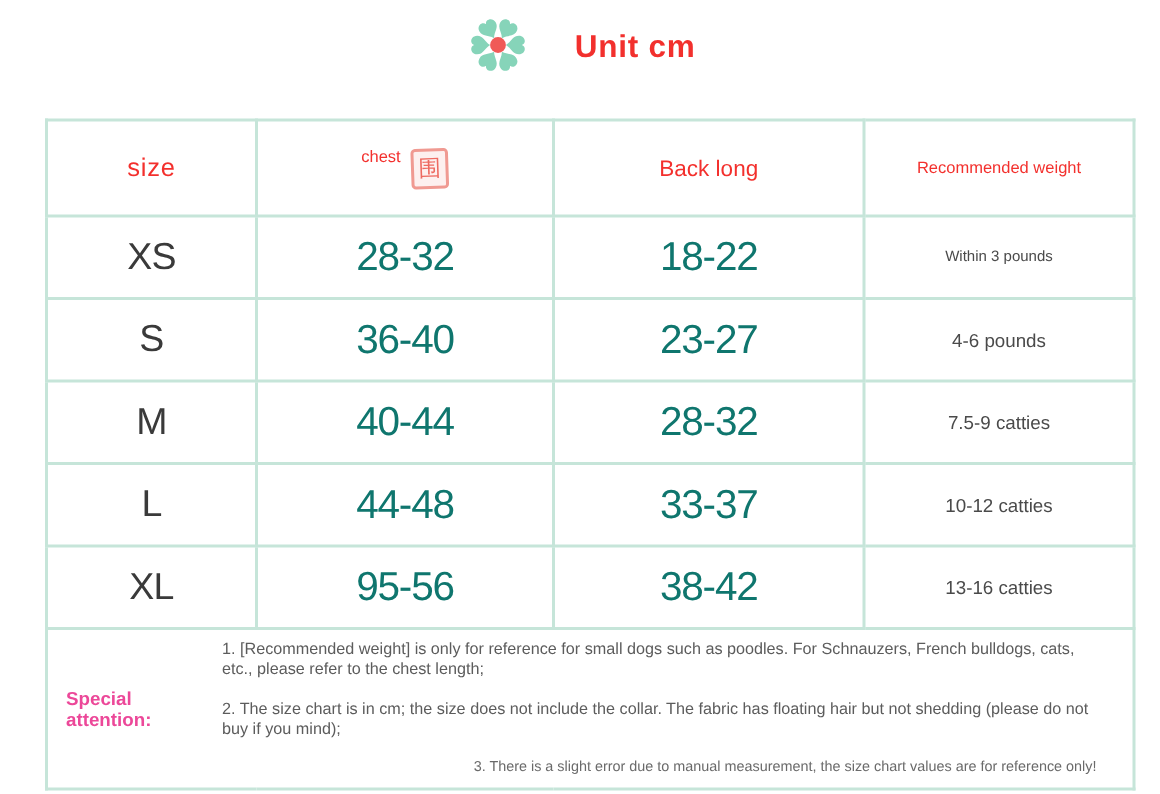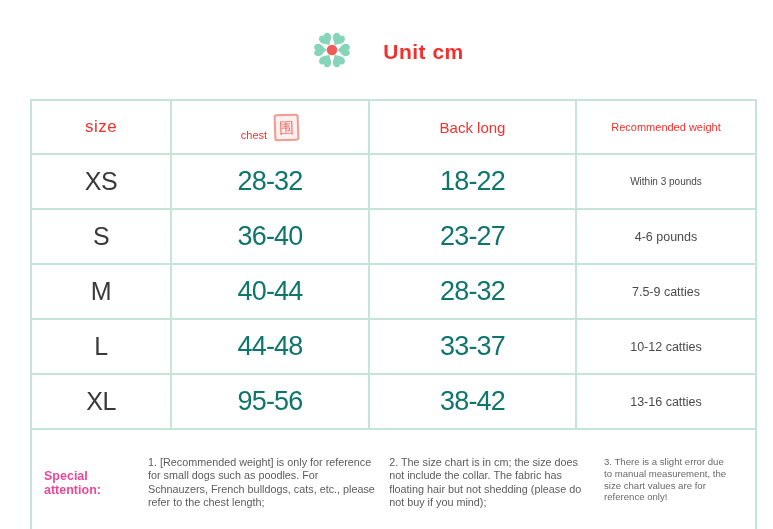--- a/index.html
+++ b/index.html
@@ -4,62 +4,62 @@
 <style>
   html,body{margin:0;padding:0;}
   body{
     width:773px;height:529px;background:#ffffff;
     font-family:"Liberation Sans",sans-serif;
     color:#3c3c3c;overflow:hidden;
   }
   
   .top-banner{
     height:64px;display:flex;align-items:center;justify-content:center;gap:28px;
-    padding-top:20px;
+    padding-top:0;
   }
   .unit-label{
     color:#f2302d;font-size:21px;font-weight:700;letter-spacing:0.5px;
   }
   
   table.size-table{
     border-collapse:collapse;table-layout:fixed;
     width:725px;margin-left:30px;margin-top:15px;
   }
   .size-table th,.size-table td{
     border:2px solid #c6e5d9;text-align:center;vertical-align:middle;
     background:#ffffff;padding:0;
   }
-  .size-table thead tr{height:54px;border-radius:10px;}
+  .size-table thead tr{height:64px;border-radius:10px;}
   .size-table tbody tr.data-row{height:55px;}
   .size-table tr.notes-row{height:105px;}
   th{font-weight:400;color:#f3302d;}
   .th-size{font-size:17px;letter-spacing:0.5px;}
   .th-chest{font-size:11px;}
   .th-back{font-size:15px;}
   .th-weight{font-size:11px;}
-  .chest-wrap{display:flex;align-items:flex-end;justify-content:center;gap:7px;}
+  .chest-wrap{display:flex;align-items:flex-start;justify-content:center;gap:7px;}
   .stamp{
     display:inline-block;width:21px;height:23px;line-height:23px;
     border:2px solid #f09a92;border-radius:3px;
     background:rgba(243,150,142,0.14);
     color:#ee6a61;font-size:15px;font-weight:400;
     transform:rotate(-2deg);
   }
   
   .cell-size{font-size:25px;color:#3a3a3a;letter-spacing:-0.5px;}
   .cell-num{font-size:27px;color:#0f766e;letter-spacing:-0.8px;}
   .cell-weight{font-size:12.5px;color:#4a4a4a;margin-top:22px;}
   .cell-weight.small{font-size:10px;}
   
   .notes-wrap{display:flex;align-items:center;height:105px;text-align:left;}
   .notes-label{
     flex:0 0 104px;padding-left:12px;
     color:#ec4899;font-size:12.5px;font-weight:700;
   }
-  .notes-list{flex:1;display:flex;flex-direction:row;gap:13px;padding-right:24px;}
+  .notes-list{flex:1;display:flex;flex-direction:column;gap:13px;padding-right:24px;align-items:flex-end;}
   .note-item{margin:0;color:#5c5c5c;font-size:10.8px;line-height:1.25;}
   .note-item.note-3{font-size:9.6px;color:#6a6a6a;}
 </style>
 </head>
 <body>
 
 <div class="top-banner">
   <span>
     <svg width="46" height="46" viewBox="0 0 48 48" aria-hidden="true">
       <defs>

